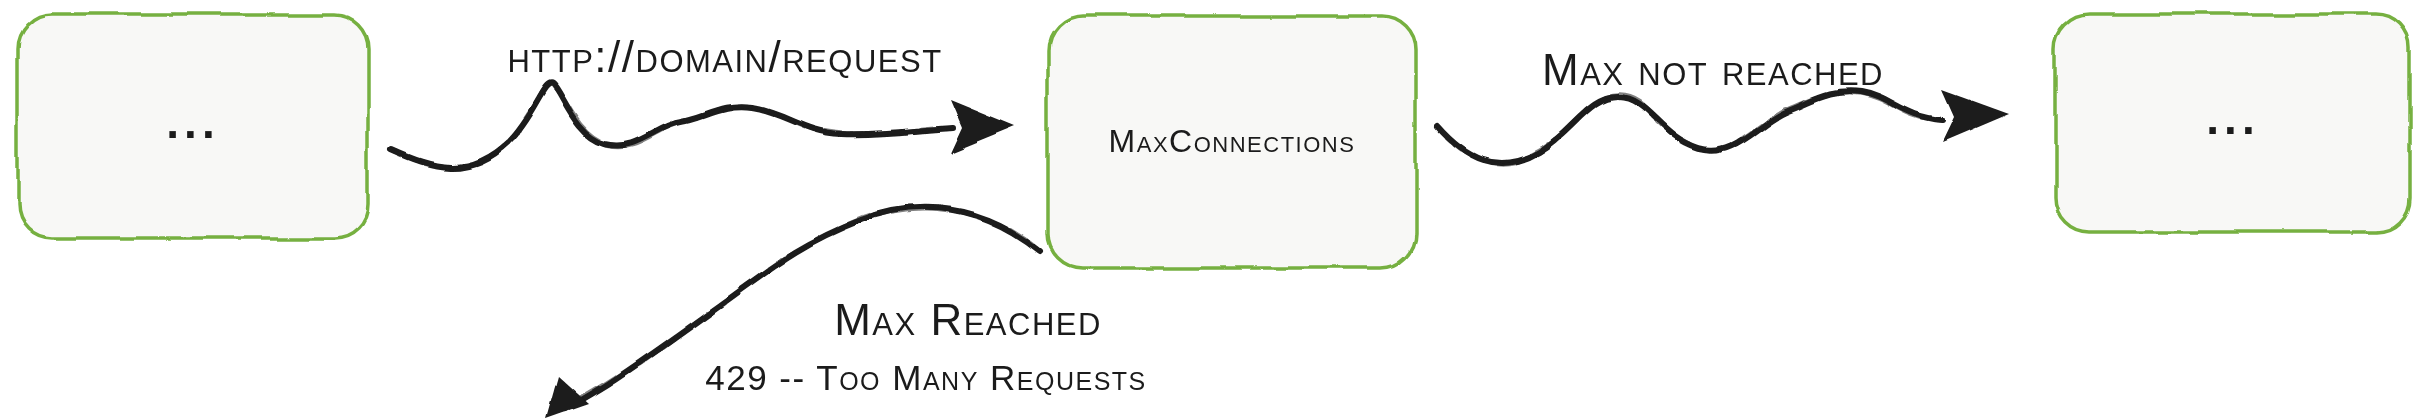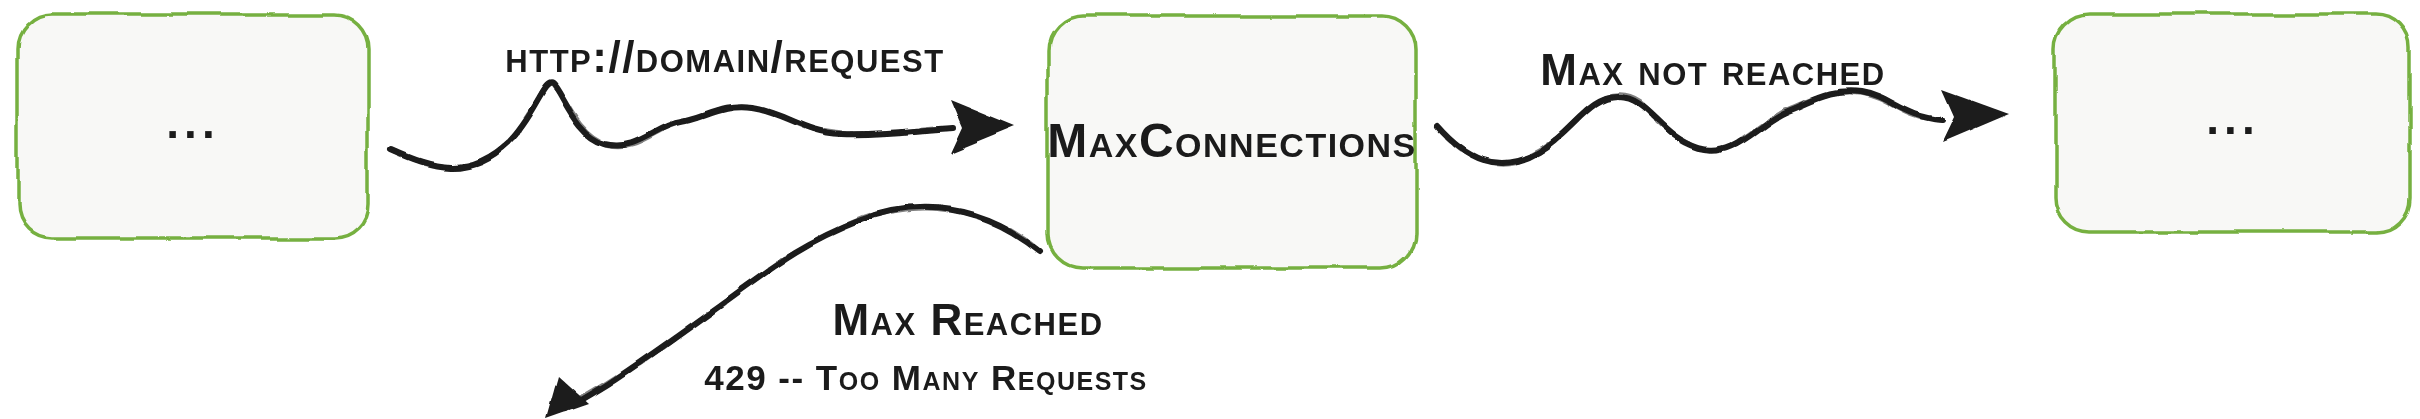--- a/index.html
+++ b/index.html
@@ -22,26 +22,26 @@
     width: 2420px;
     height: 419px;
   }
   .label {
     position: absolute;
     transform: translate(-50%, -50%);
     white-space: nowrap;
     color: #1b1b1b;
     font-variant: small-caps;
     letter-spacing: 1.5px;
-    font-weight: 700;
+    font-weight: 400;
     line-height: 1;
     user-select: none;
   }
   .edge-label   { font-size: 44px; }
-  .node-title   { font-size: 48px; }
+  .node-title   { font-size: 32px; }
   .node-dots    { font-size: 46px; font-weight: 700; letter-spacing: 5px; }
   .sub-label    { font-size: 35px; }
 </style>
 </head>
 <body>
 
 <div id="canvas">
 
   <svg id="artwork" viewBox="0 0 2420 419" aria-hidden="true">
     <defs>

